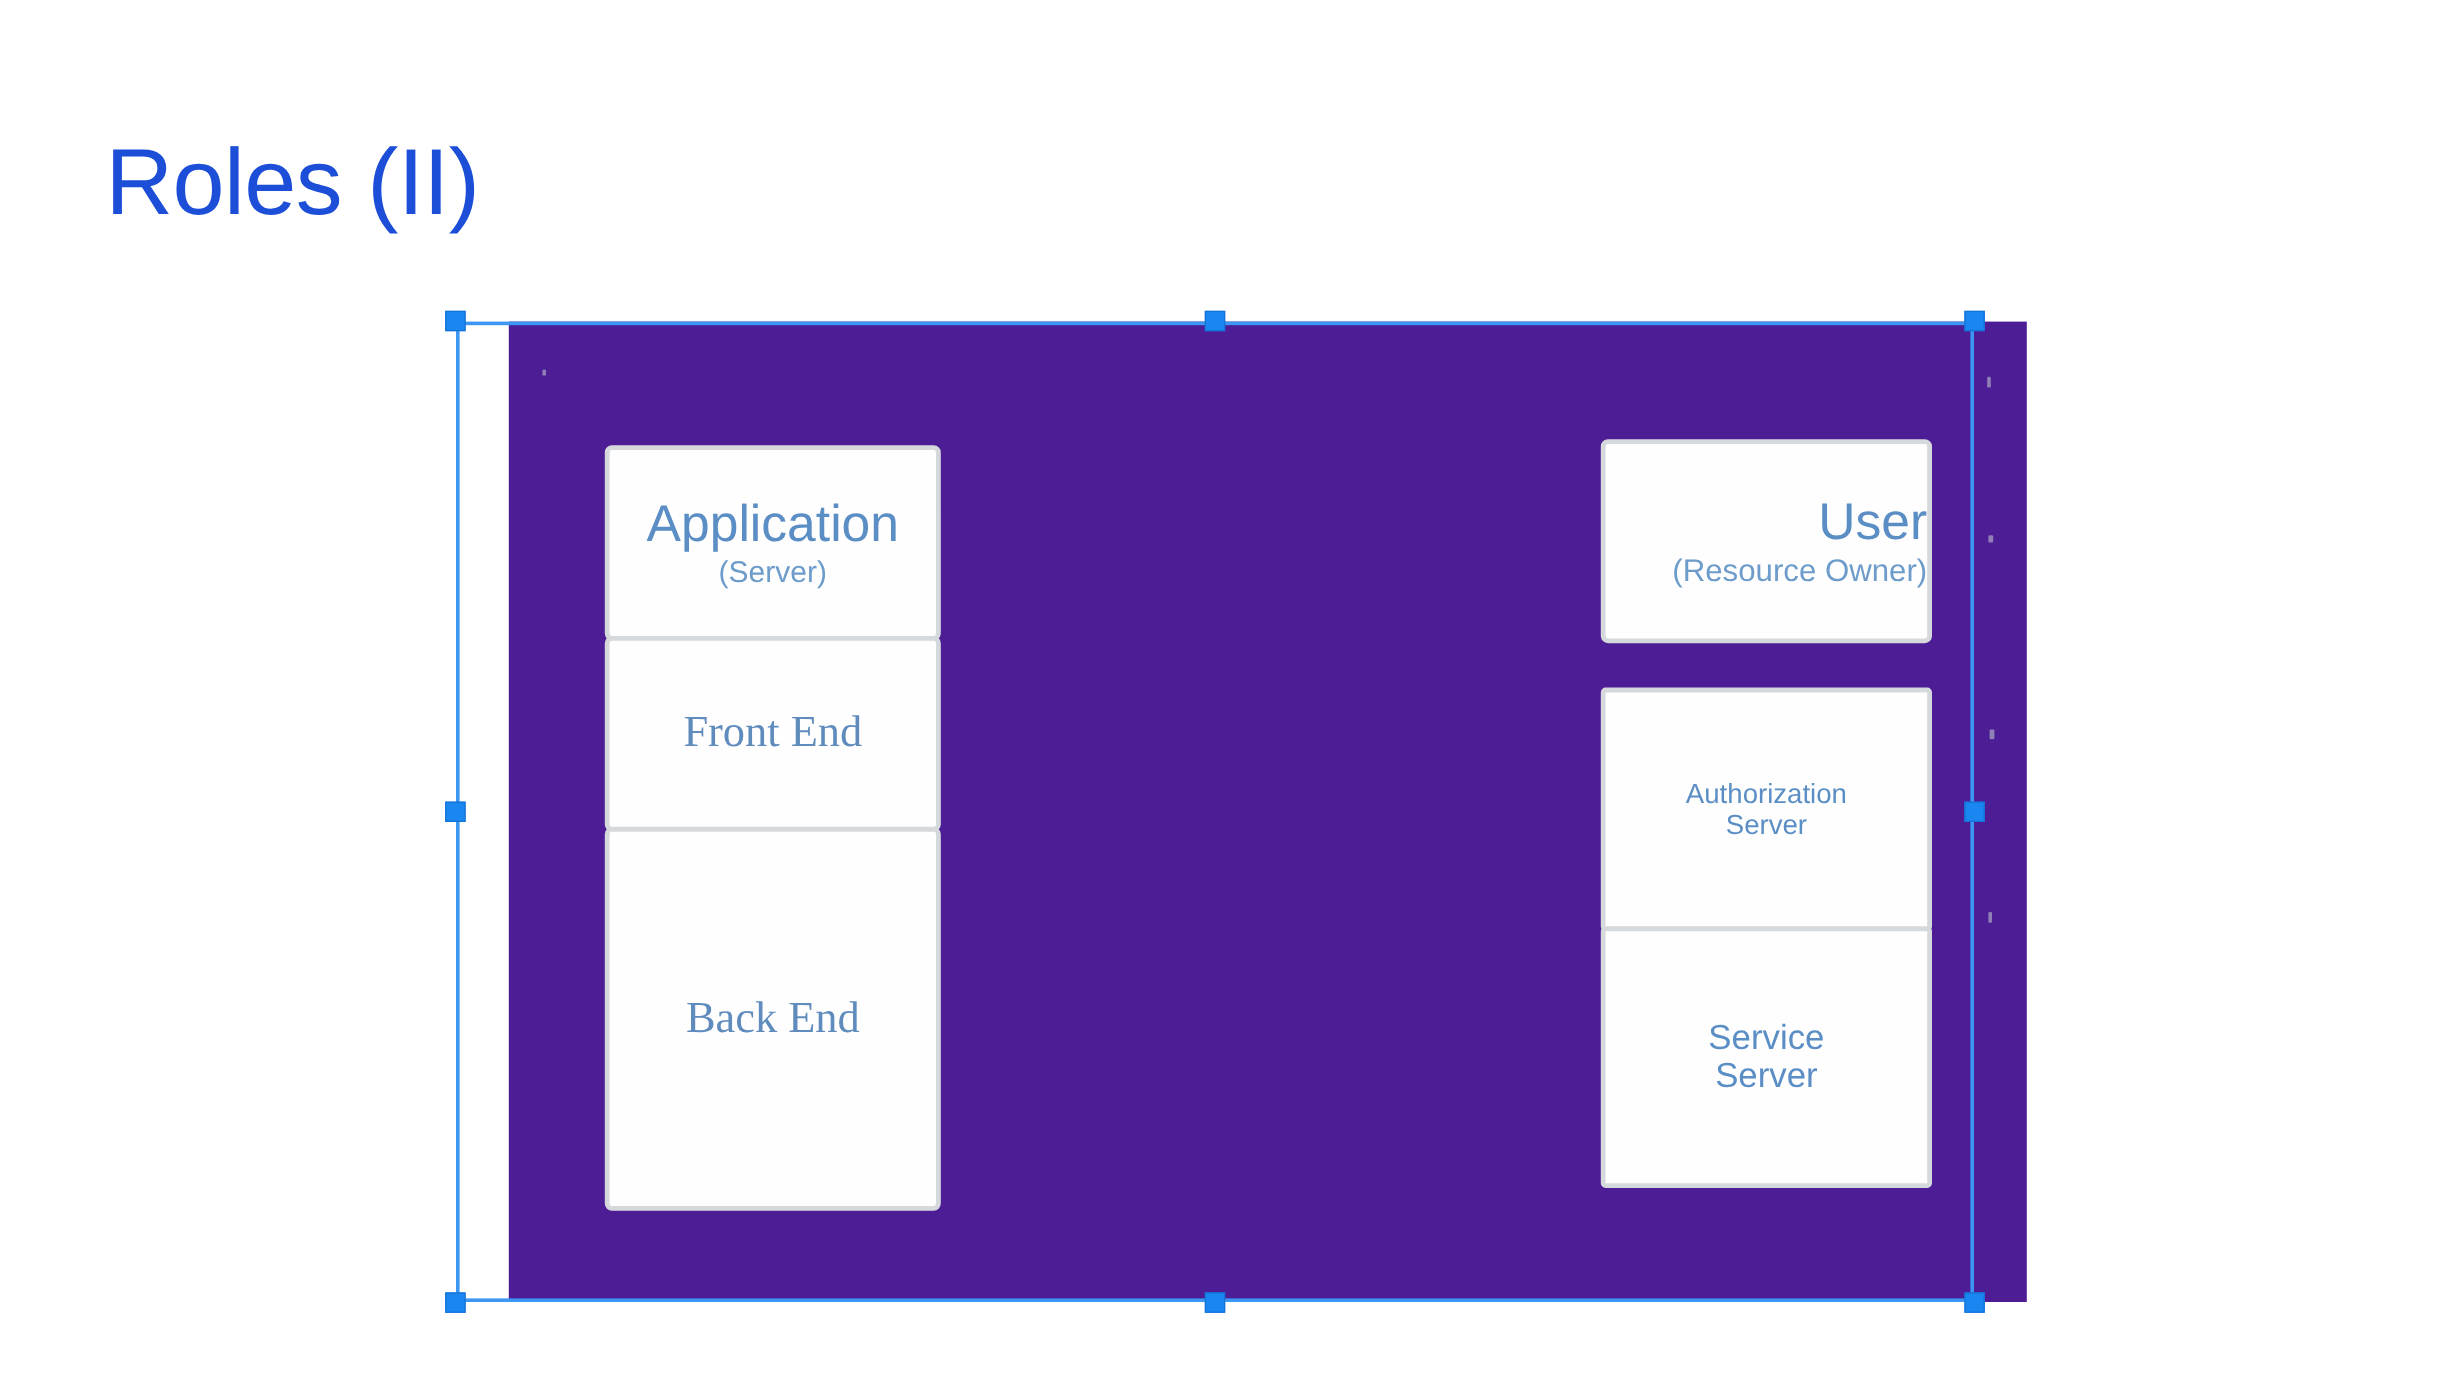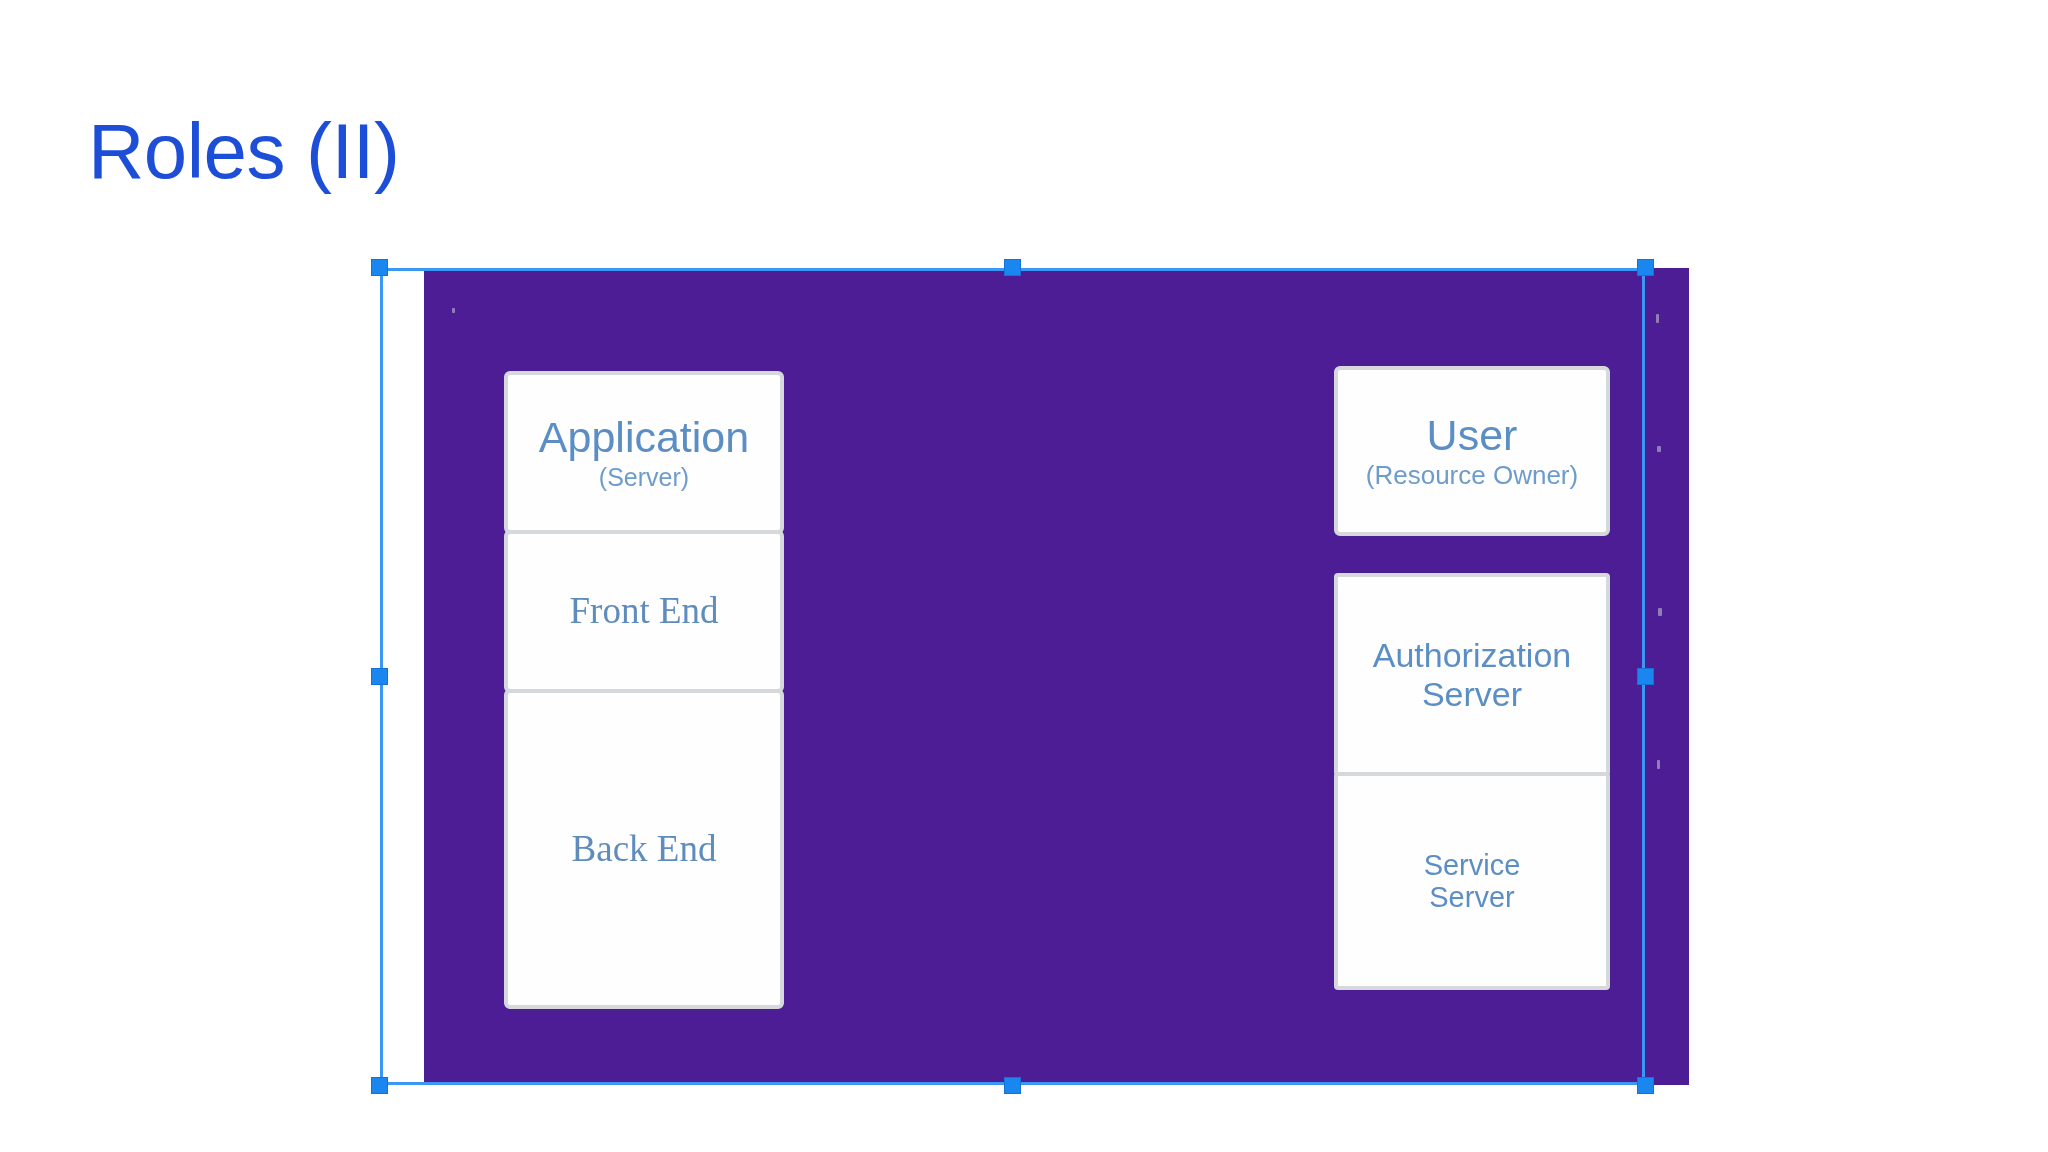--- a/index.html
+++ b/index.html
@@ -138,29 +138,29 @@
 
   
   #api-stack {
     position: absolute;
     left: 910px;
     top: 98px;
     width: 276px;
     height: 700px;
   }
   #box-user {
-    left: 0; top: 0; width: 276px; height: 170px;
+    left: 0; top: 0; width: 276px; height: 170px; align-items: flex-end;
   }
   #box-user .sans-title { font-size: 43px; }
   #box-user .sans-sub { font-size: 26px; margin-top: 1px; }
 
   #box-authserver {
     left: 0; top: 207px; width: 276px; height: 203px;
   }
-  #box-authserver .sans-title { font-size: 34px; }
+  #box-authserver .sans-title { font-size: 23px; }
 
   #box-resourceserver {
     left: 0; top: 406px; width: 276px; height: 218px;
   }
   #box-resourceserver .sans-title { font-size: 29px; }
 
   #service-api-label {
     position: absolute;
     left: 0;
     top: 632px;

